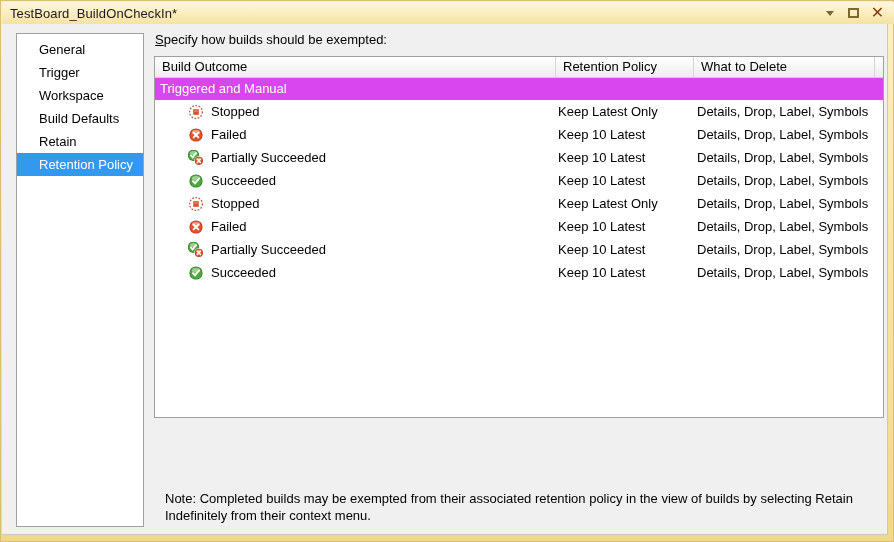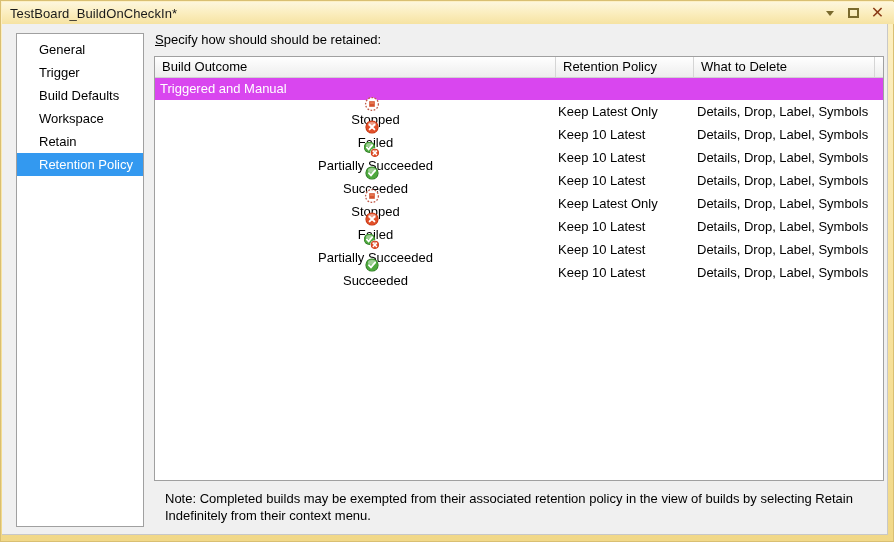--- a/index.html
+++ b/index.html
@@ -133,21 +133,21 @@
     white-space: nowrap;
   }
   .pane-label u { text-decoration: underline; }
 
   
   .grid {
     position: absolute;
     left: 0;
     top: 24px;
     width: 730px;
-    height: 425px;
+    height: 362px;
     background: #ffffff;
     border: 1px solid #a0a0a0;
     box-sizing: border-box;
     overflow: hidden;
   }
   .grid-header {
     display: flex;
     height: 21px;
     background: linear-gradient(to bottom, #ffffff 0%, #f6f6f6 50%, #ededed 100%);
     border-bottom: 1px solid #d0d0d0;
@@ -193,21 +193,20 @@
     align-items: center;
     cursor: default;
   }
   .dr-outcome {
     width: 401px;
     display: flex;
     align-items: center;
     padding-left: 33px;
     box-sizing: border-box;
     white-space: nowrap;
-    flex-direction: column;
   }
   .dr-policy {
     width: 138px;
     padding-left: 2px;
     box-sizing: border-box;
     white-space: nowrap;
   }
   .dr-delete {
     width: 185px;
     padding-left: 3px;
@@ -250,30 +249,30 @@
       </span>
       <span class="tb-btn tb-close">✕</span>
     </div>
   </div>
 
   <div class="client">
 
     <div class="sidebar">
       <div class="side-item">General</div>
       <div class="side-item">Trigger</div>
+      <div class="side-item">Workspace</div>
       <div class="side-item">Build Defaults</div>
-      <div class="side-item">Workspace</div>
       <div class="side-item">Retain</div>
       <div class="side-item selected">Retention Policy</div>
     </div>
 
     <div class="pane">
 
       <div class="pane-label">
-        <u>S</u><span>pecify how should should be retained:</span>
+        <u>S</u><span>pecify how builds should be exempted:</span>
       </div>
 
       <div class="grid">
 
         <div class="grid-header">
           <div class="gh-cell gh-outcome">Build Outcome</div>
           <div class="gh-cell gh-policy">Retention Policy</div>
           <div class="gh-cell gh-delete">What to Delete</div>
           <div class="gh-cell gh-filler"></div>
         </div>

